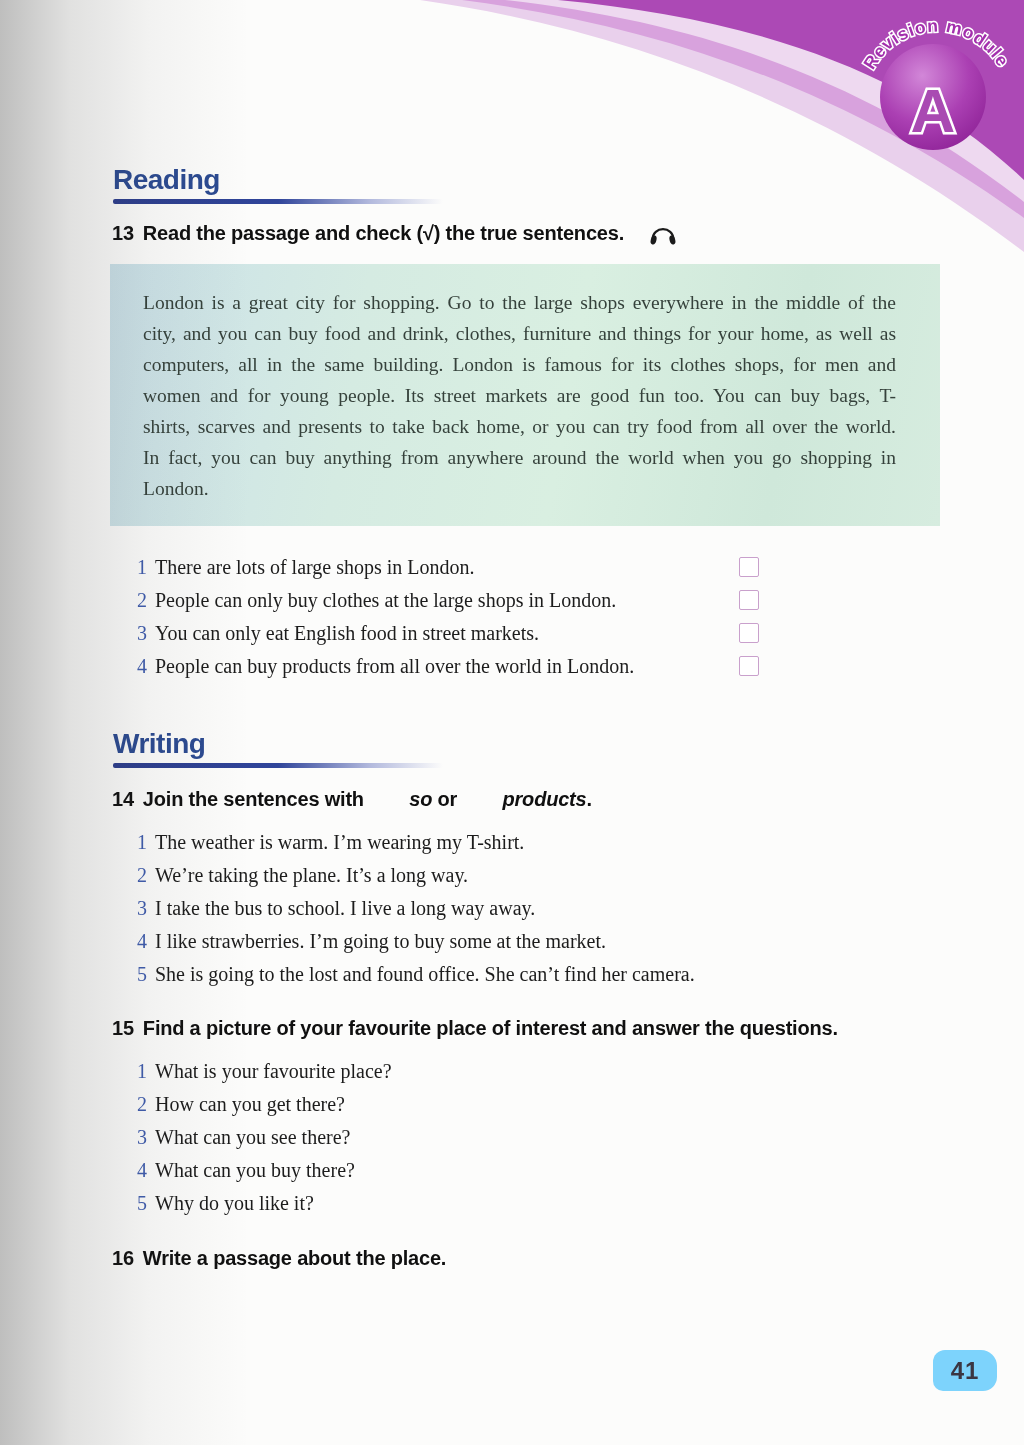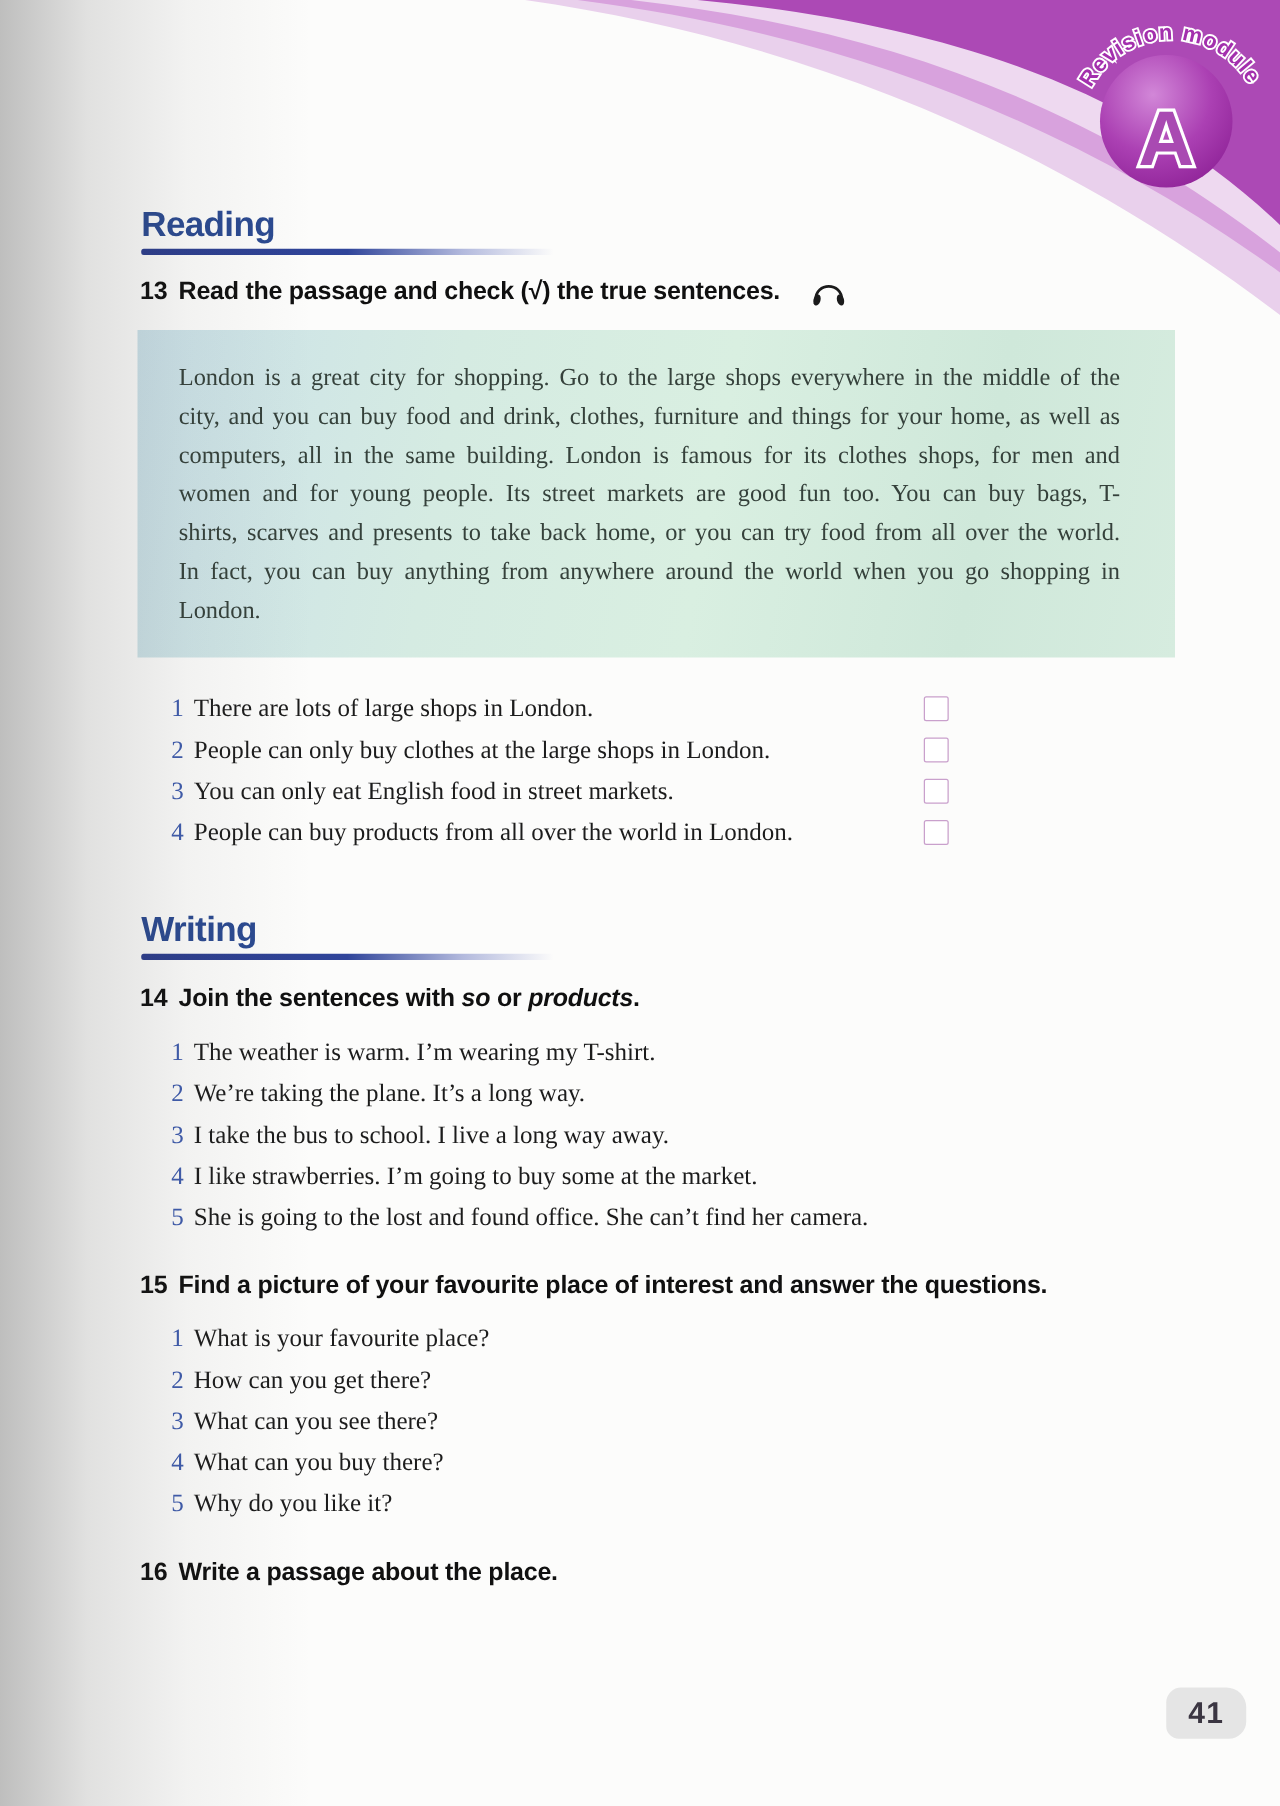--- a/index.html
+++ b/index.html
@@ -22,21 +22,21 @@
   }
   .rule {
     position:absolute; left:113px; height:5px; width:330px; z-index:2; border-radius:2px;
     background:linear-gradient(90deg, #2c3d8d 0, #30459a 50%, rgba(90,105,185,.45) 78%, rgba(140,150,210,0) 100%);
   }
   .ex-title {
     position:absolute; left:112px; z-index:2; display:flex; align-items:flex-start;
     font-size:20px; font-weight:700; color:#101010; letter-spacing:-0.2px;
   }
   .ex-title .ex-num { margin-right:9px; }
-  .ex-title i { font-style:italic; }
+  .ex-title i { font-style:italic;margin-left:40px; }
 
   .passage {
     position:absolute; left:110px; top:264px; width:830px; height:262px; z-index:2;
     background:linear-gradient(100deg, #cbe1e9 0%, #d5ebe2 30%, #d9efe1 55%, #cfe8da 80%, #d6ecdf 100%);
     padding:23px 44px 0 33px;
     font-family:"Liberation Serif", serif;
     font-size:19.5px; line-height:31px; color:#35413b;
     text-align:justify; word-spacing:2px;
   }
 
@@ -49,21 +49,21 @@
   .list-row.no-box { grid-template-columns:16px 1fr; }
   .list-row .n { color:#3f5cad; text-align:right; }
   .checkbox {
     width:20px; height:20px; margin-top:1px;
     background:#fff; border:1px solid #c9a0cc; border-radius:2px;
   }
   .headphones { margin-left:24px; margin-top:-2px; }
 
   .page-badge {
     position:absolute; left:933px; top:1350px; width:64px; height:41px; z-index:2;
-    background:#e5e5e5; border-radius:12px 16px 14px 10px;
+    background:#7dd3fc; border-radius:12px 16px 14px 10px;
     display:flex; align-items:center; justify-content:center;
     font-size:24px; font-weight:600; color:#3b3642; letter-spacing:1px;
   }
 </style>
 </head>
 <body>
 
 <div class="page">
 
   <svg class="swoosh" width="1024" height="260" viewBox="0 0 1024 260">

